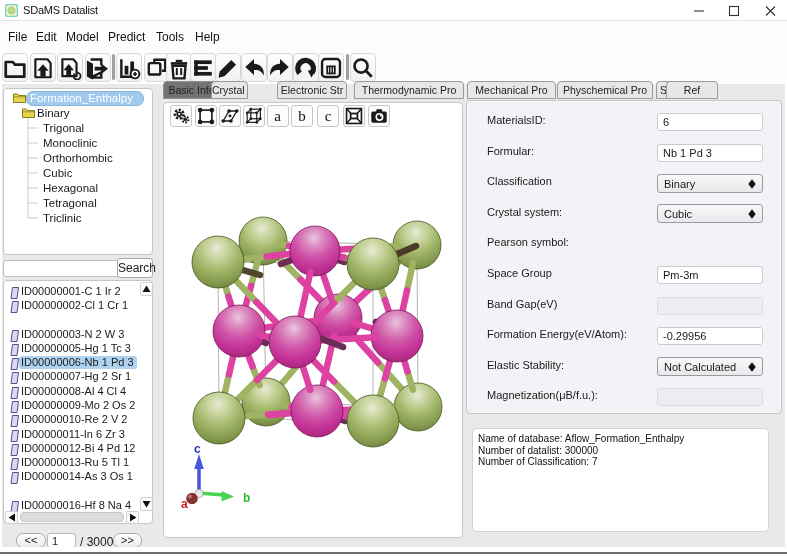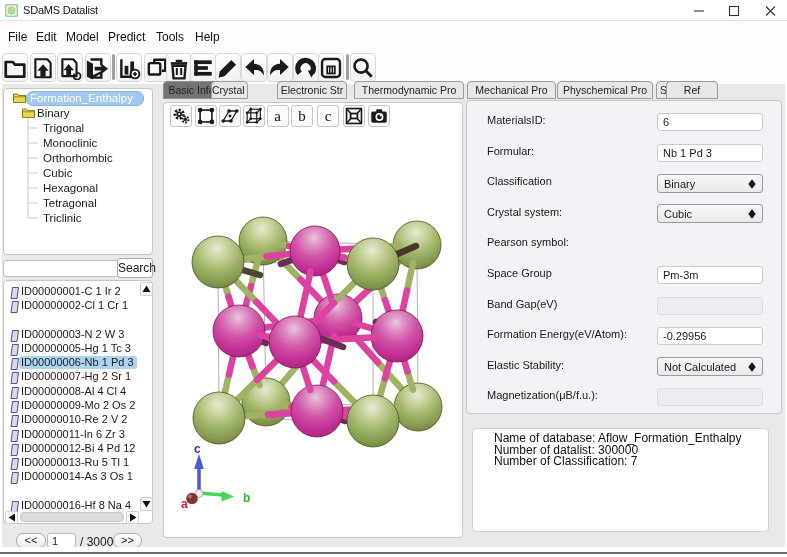--- a/index.html
+++ b/index.html
@@ -526,18 +526,18 @@
     <div class="flab" style="top:328.2px">Formation Energy(eV/Atom):</div>
     <div class="finp" style="top:327.2px">-0.29956</div>
     <div class="flab" style="top:358.8px">Elastic Stability:</div>
     <div class="fsel" style="top:357.3px">Not Calculated<svg width="8" height="10" viewBox="0 0 8 10" style="position:absolute;right:6px;top:4px">
         <path d="M4 0.3 L7.7 5 L4 9.7 L0.3 5 z" fill="#111"></path>
       </svg></div>
     <div class="flab" style="top:389.4px">Magnetization(μB/f.u.):</div>
     <div class="femp" style="top:388.4px"></div>
 
   <div class="panel" style="left:472px;top:428px;width:297px;height:104px;border-color:#d2d2d2">
-    <div style="position:absolute;left:21px;top:4px;font-size:12px;line-height:11.5px;color:#111">Name of database: Aflow_Formation_Enthalpy<br>Number of datalist: 300000<br>Number of Classification: 7</div>
+    <div style="position:absolute;left:5px;top:4px;font-size:10px;line-height:11.5px;color:#111">Name of database: Aflow_Formation_Enthalpy<br>Number of datalist: 300000<br>Number of Classification: 7</div>
   </div>
 
   <div style="position:absolute;left:0;top:547px;width:787px;height:10px;background:#fff"></div>
   <div style="position:absolute;left:0;top:552px;width:787px;height:2px;background:#6f6f6f"></div>
 </div>
 
 </body></html>

